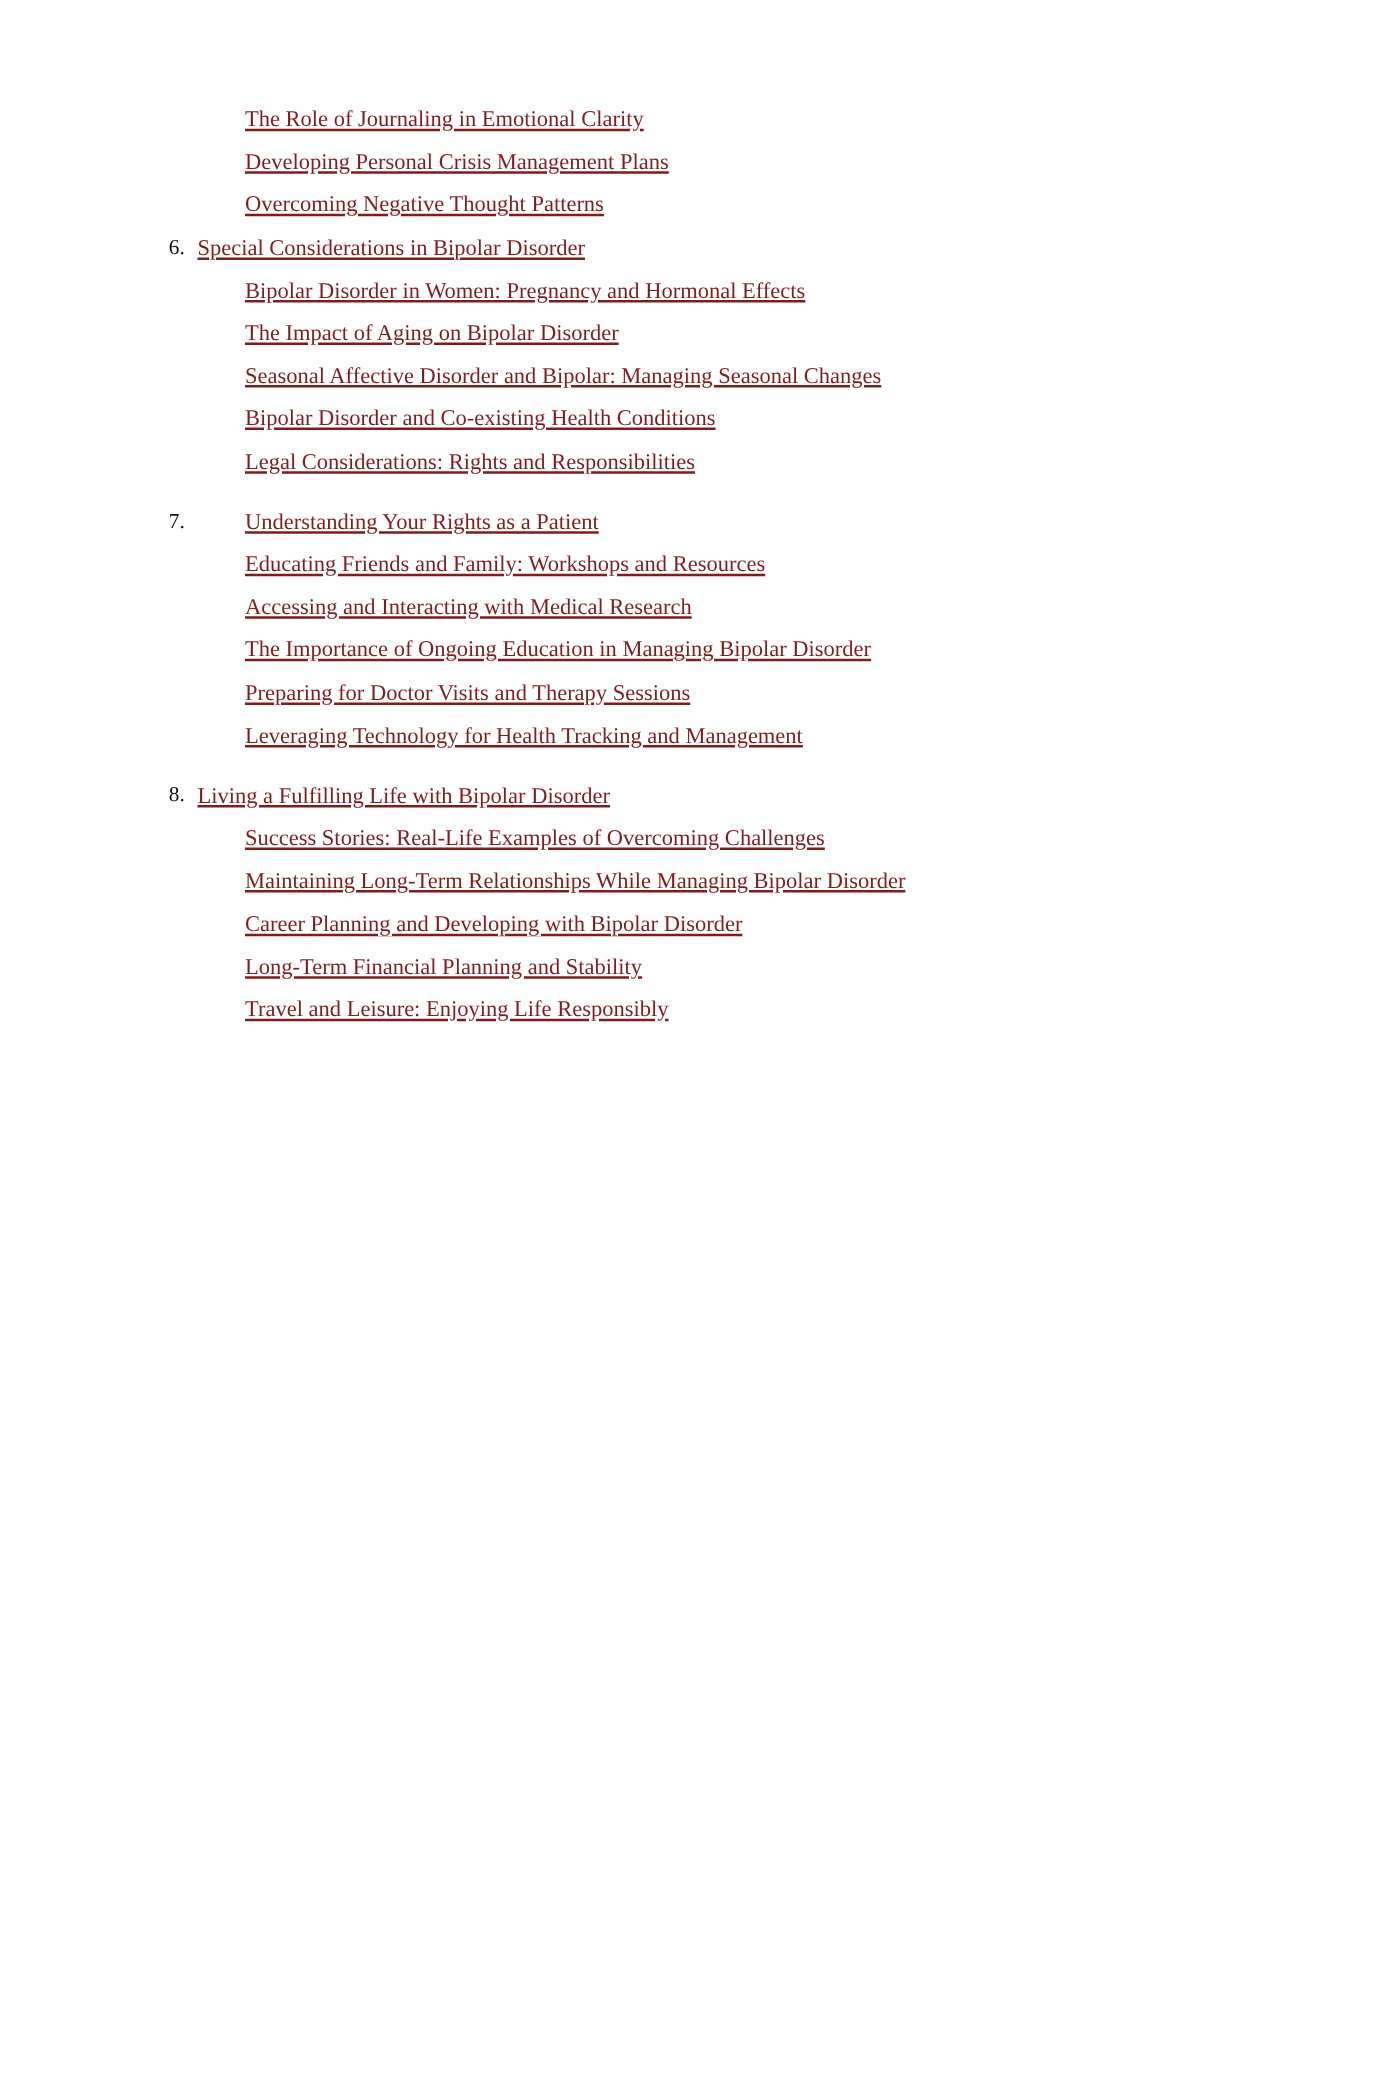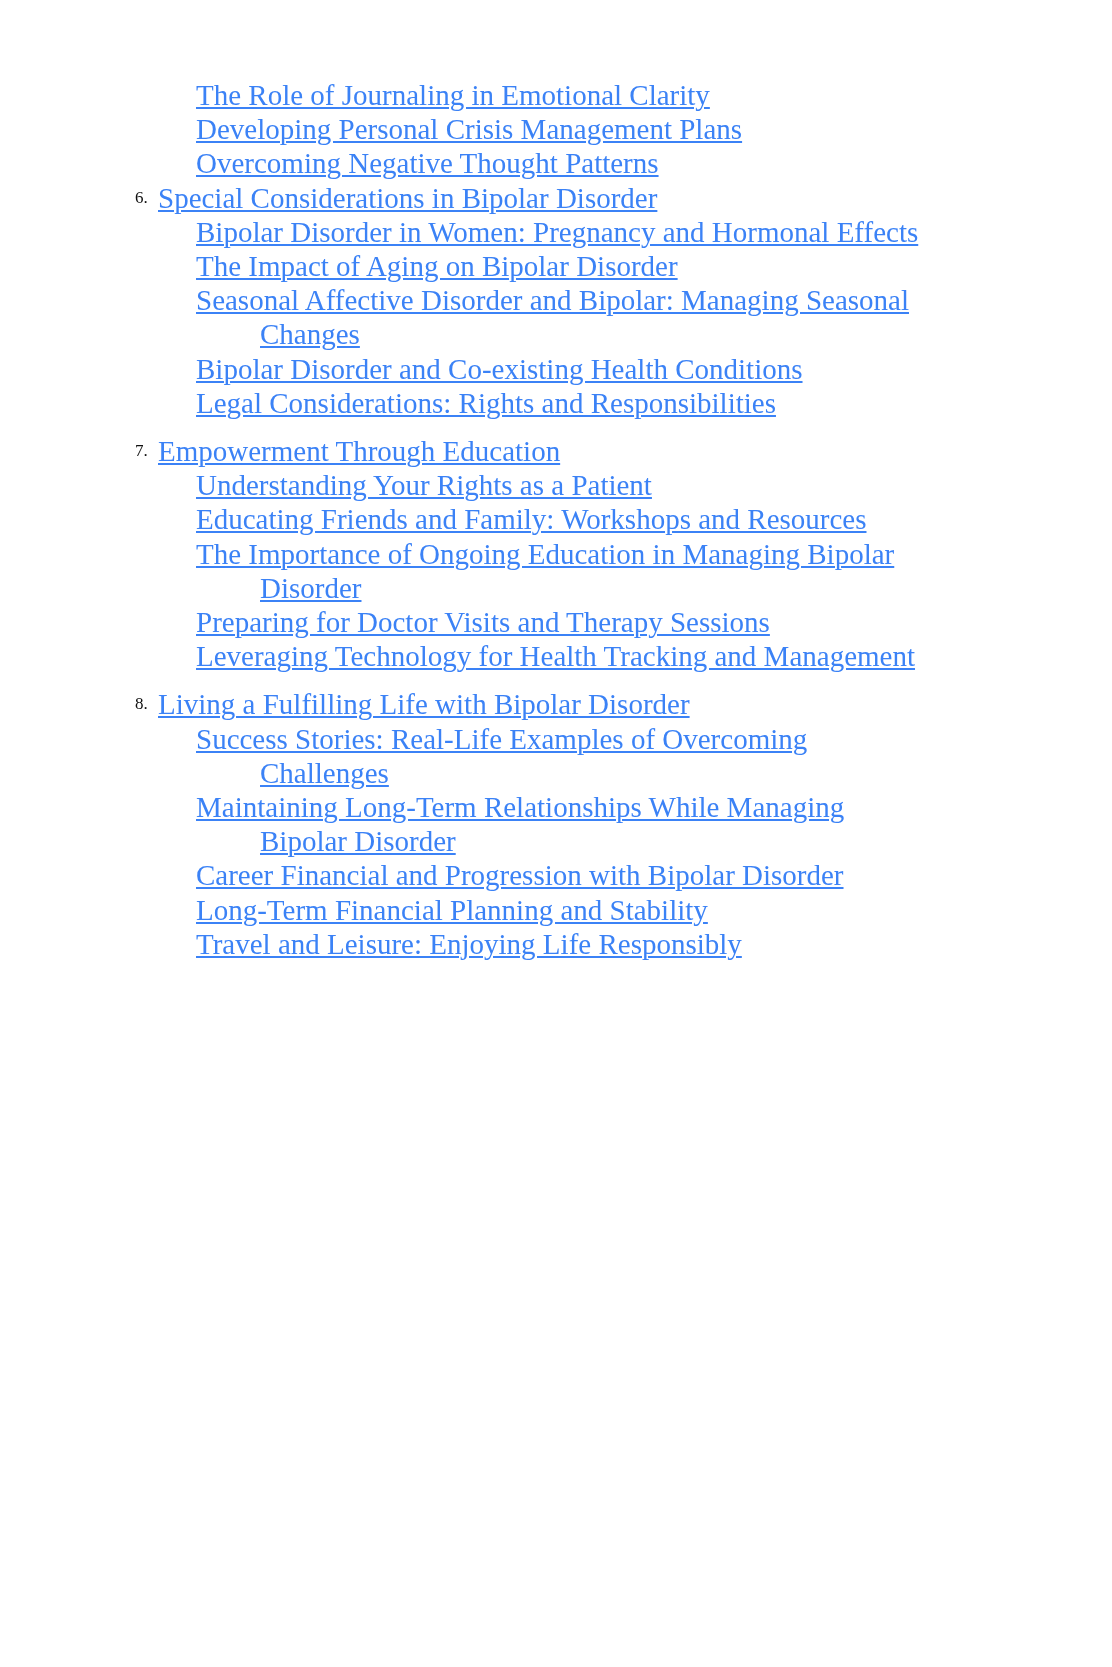--- a/index.html
+++ b/index.html
@@ -23,25 +23,25 @@
   }
   .toc {
     position: absolute;
     left: 135px;
     top: 78px;
     width: 790px;
   }
 
   
   .lnk {
-    color: #3b82f6;
+    color: #7f1d1d;
     text-decoration: underline;
     text-decoration-thickness: 1.5px;
     text-underline-offset: 2px;
-    font-size: 29px;
+    font-size: 18px;
     line-height: 34.2px;
     cursor: pointer;
   }
 
   
   .orphan-group {
     margin: 0 0 14px 0;
     padding: 0;
   }
 
@@ -134,28 +134,30 @@
         </li>
         <li class="subitem">
           <span class="lnk">Legal Considerations: Rights and Responsibilities</span>
         </li>
       </ul>
     </div>
 
     <div class="section">
       <div class="section-head">
         <span class="section-num">7.</span>
-        <span class="lnk section-title">Empowerment Through Education</span>
       </div>
       <ul class="sublist">
         <li class="subitem">
           <span class="lnk">Understanding Your Rights as a Patient</span>
         </li>
         <li class="subitem">
           <span class="lnk">Educating Friends and Family: Workshops and Resources</span>
+        </li>
+        <li class="subitem">
+          <span class="lnk">Accessing and Interacting with Medical Research</span>
         </li>
         <li class="subitem">
           <span class="lnk">The Importance of Ongoing Education in Managing Bipolar Disorder</span>
         </li>
         <li class="subitem">
           <span class="lnk">Preparing for Doctor Visits and Therapy Sessions</span>
         </li>
         <li class="subitem">
           <span class="lnk">Leveraging Technology for Health Tracking and Management</span>
         </li>
@@ -168,21 +170,21 @@
         <span class="lnk section-title">Living a Fulfilling Life with Bipolar Disorder</span>
       </div>
       <ul class="sublist">
         <li class="subitem">
           <span class="lnk">Success Stories: Real-Life Examples of Overcoming Challenges</span>
         </li>
         <li class="subitem">
           <span class="lnk">Maintaining Long-Term Relationships While Managing Bipolar Disorder</span>
         </li>
         <li class="subitem">
-          <span class="lnk">Career Financial and Progression with Bipolar Disorder</span>
+          <span class="lnk">Career Planning and Developing with Bipolar Disorder</span>
         </li>
         <li class="subitem">
           <span class="lnk">Long-Term Financial Planning and Stability</span>
         </li>
         <li class="subitem">
           <span class="lnk">Travel and Leisure: Enjoying Life Responsibly</span>
         </li>
       </ul>
     </div>
 

